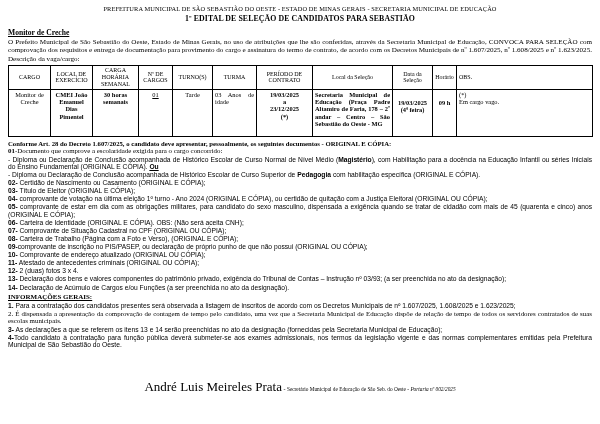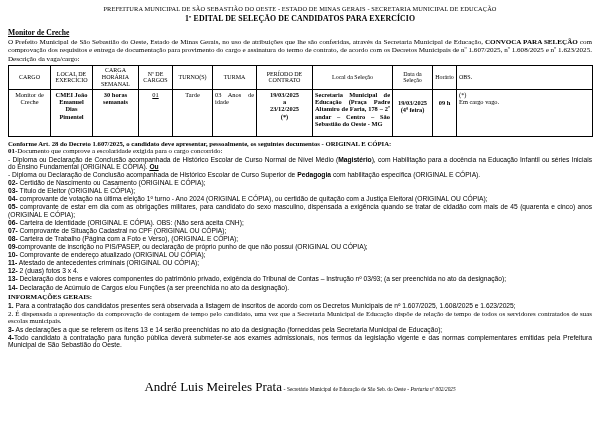--- a/index.html
+++ b/index.html
@@ -11,55 +11,55 @@
   }
   .serif { font-family:"Liberation Serif", serif; }
   .sans  { font-family:"Liberation Sans", sans-serif; }
 
   .hdr1 { font-size:6.4px; text-align:center; letter-spacing:0.1px; margin-top:2px; }
   .hdr2 { font-size:7.8px; font-weight:bold; text-align:center; margin-top:2px; letter-spacing:0.1px; }
 
   .section-title { font-size:7.6px; font-weight:bold; text-decoration:underline; margin-top:5px; }
 
   .intro { font-size:7.1px; text-align:justify; line-height:1.18; margin-top:1px; }
-  .intro b { font-weight:bold; }
+  .intro b { font-weight:normal; }
 
   table.vaga { border-collapse:collapse; table-layout:fixed; width:584px; margin-top:2px; }
   table.vaga th, table.vaga td { border:0.9px solid #000; padding:1px 2px; vertical-align:top; overflow:hidden; }
   table.vaga th { font-weight:normal; font-size:6px; text-align:center; vertical-align:middle; height:20px; line-height:1.15; }
   table.vaga td { font-size:6.4px; line-height:1.15; }
   tr.data-row { height:47px; }
   .c  { text-align:center; }
   .b  { font-weight:bold; }
   .u  { text-decoration:underline; }
   .jy { text-align:justify; }
   .small-bold { font-size:5.4px; font-weight:bold; text-align:center; }
   .loc-sel { font-size:5.8px; font-weight:bold; text-align:justify; }
   th.wrap { word-break:break-all; }
 
   .conforme { font-size:6.7px; font-weight:bold; margin-top:3px; }
 
   .doc-line { font-size:6.7px; line-height:1.13; text-align:justify; margin-top:0.5px; }
   .doc-line.serif { font-size:6.9px; }
 
-  .info-heading { font-size:7px; font-weight:bold; margin-top:2px; }
+  .info-heading { font-size:7px; font-weight:bold; text-decoration:underline; margin-top:2px; }
 
   .signature { text-align:center; margin-top:28px; white-space:nowrap; }
   .sig-name { font-size:13px; }
   .sig-sep  { font-size:6px; }
   .sig-role { font-size:5.3px; }
   .sig-portaria { font-size:5.3px; font-style:italic; }
 </style>
 </head>
 <body>
 
 <div class="page">
 
   <div class="hdr1 serif">PREFEITURA MUNICIPAL DE SÃO SEBASTIÃO DO OESTE - ESTADO DE MINAS GERAIS - SECRETARIA MUNICIPAL DE EDUCAÇÃO</div>
-  <div class="hdr2 serif">1º EDITAL DE SELEÇÃO DE CANDIDATOS PARA EXERCÍCIO</div>
+  <div class="hdr2 serif">1º EDITAL DE SELEÇÃO DE CANDIDATOS PARA SEBASTIÃO</div>
 
   <div class="section-title serif">Monitor de Creche</div>
 
   <div class="intro serif">
     <span>O Prefeito Municipal de São Sebastião do Oeste, Estado de Minas Gerais, no uso de atribuições que lhe são conferidas, através da Secretaria Municipal de Educação, </span><b>CONVOCA PARA SELEÇÃO</b><span> com comprovação dos requisitos e entrega de documentação para provimento do cargo e assinatura do termo de contrato, de acordo com os Decretos Municipais de nº 1.607/2025, nº 1.608/2025 e nº 1.623/2025. Descrição da vaga/cargo:</span>
   </div>
 
   <table class="vaga">
     <colgroup>
       <col style="width:42px">

